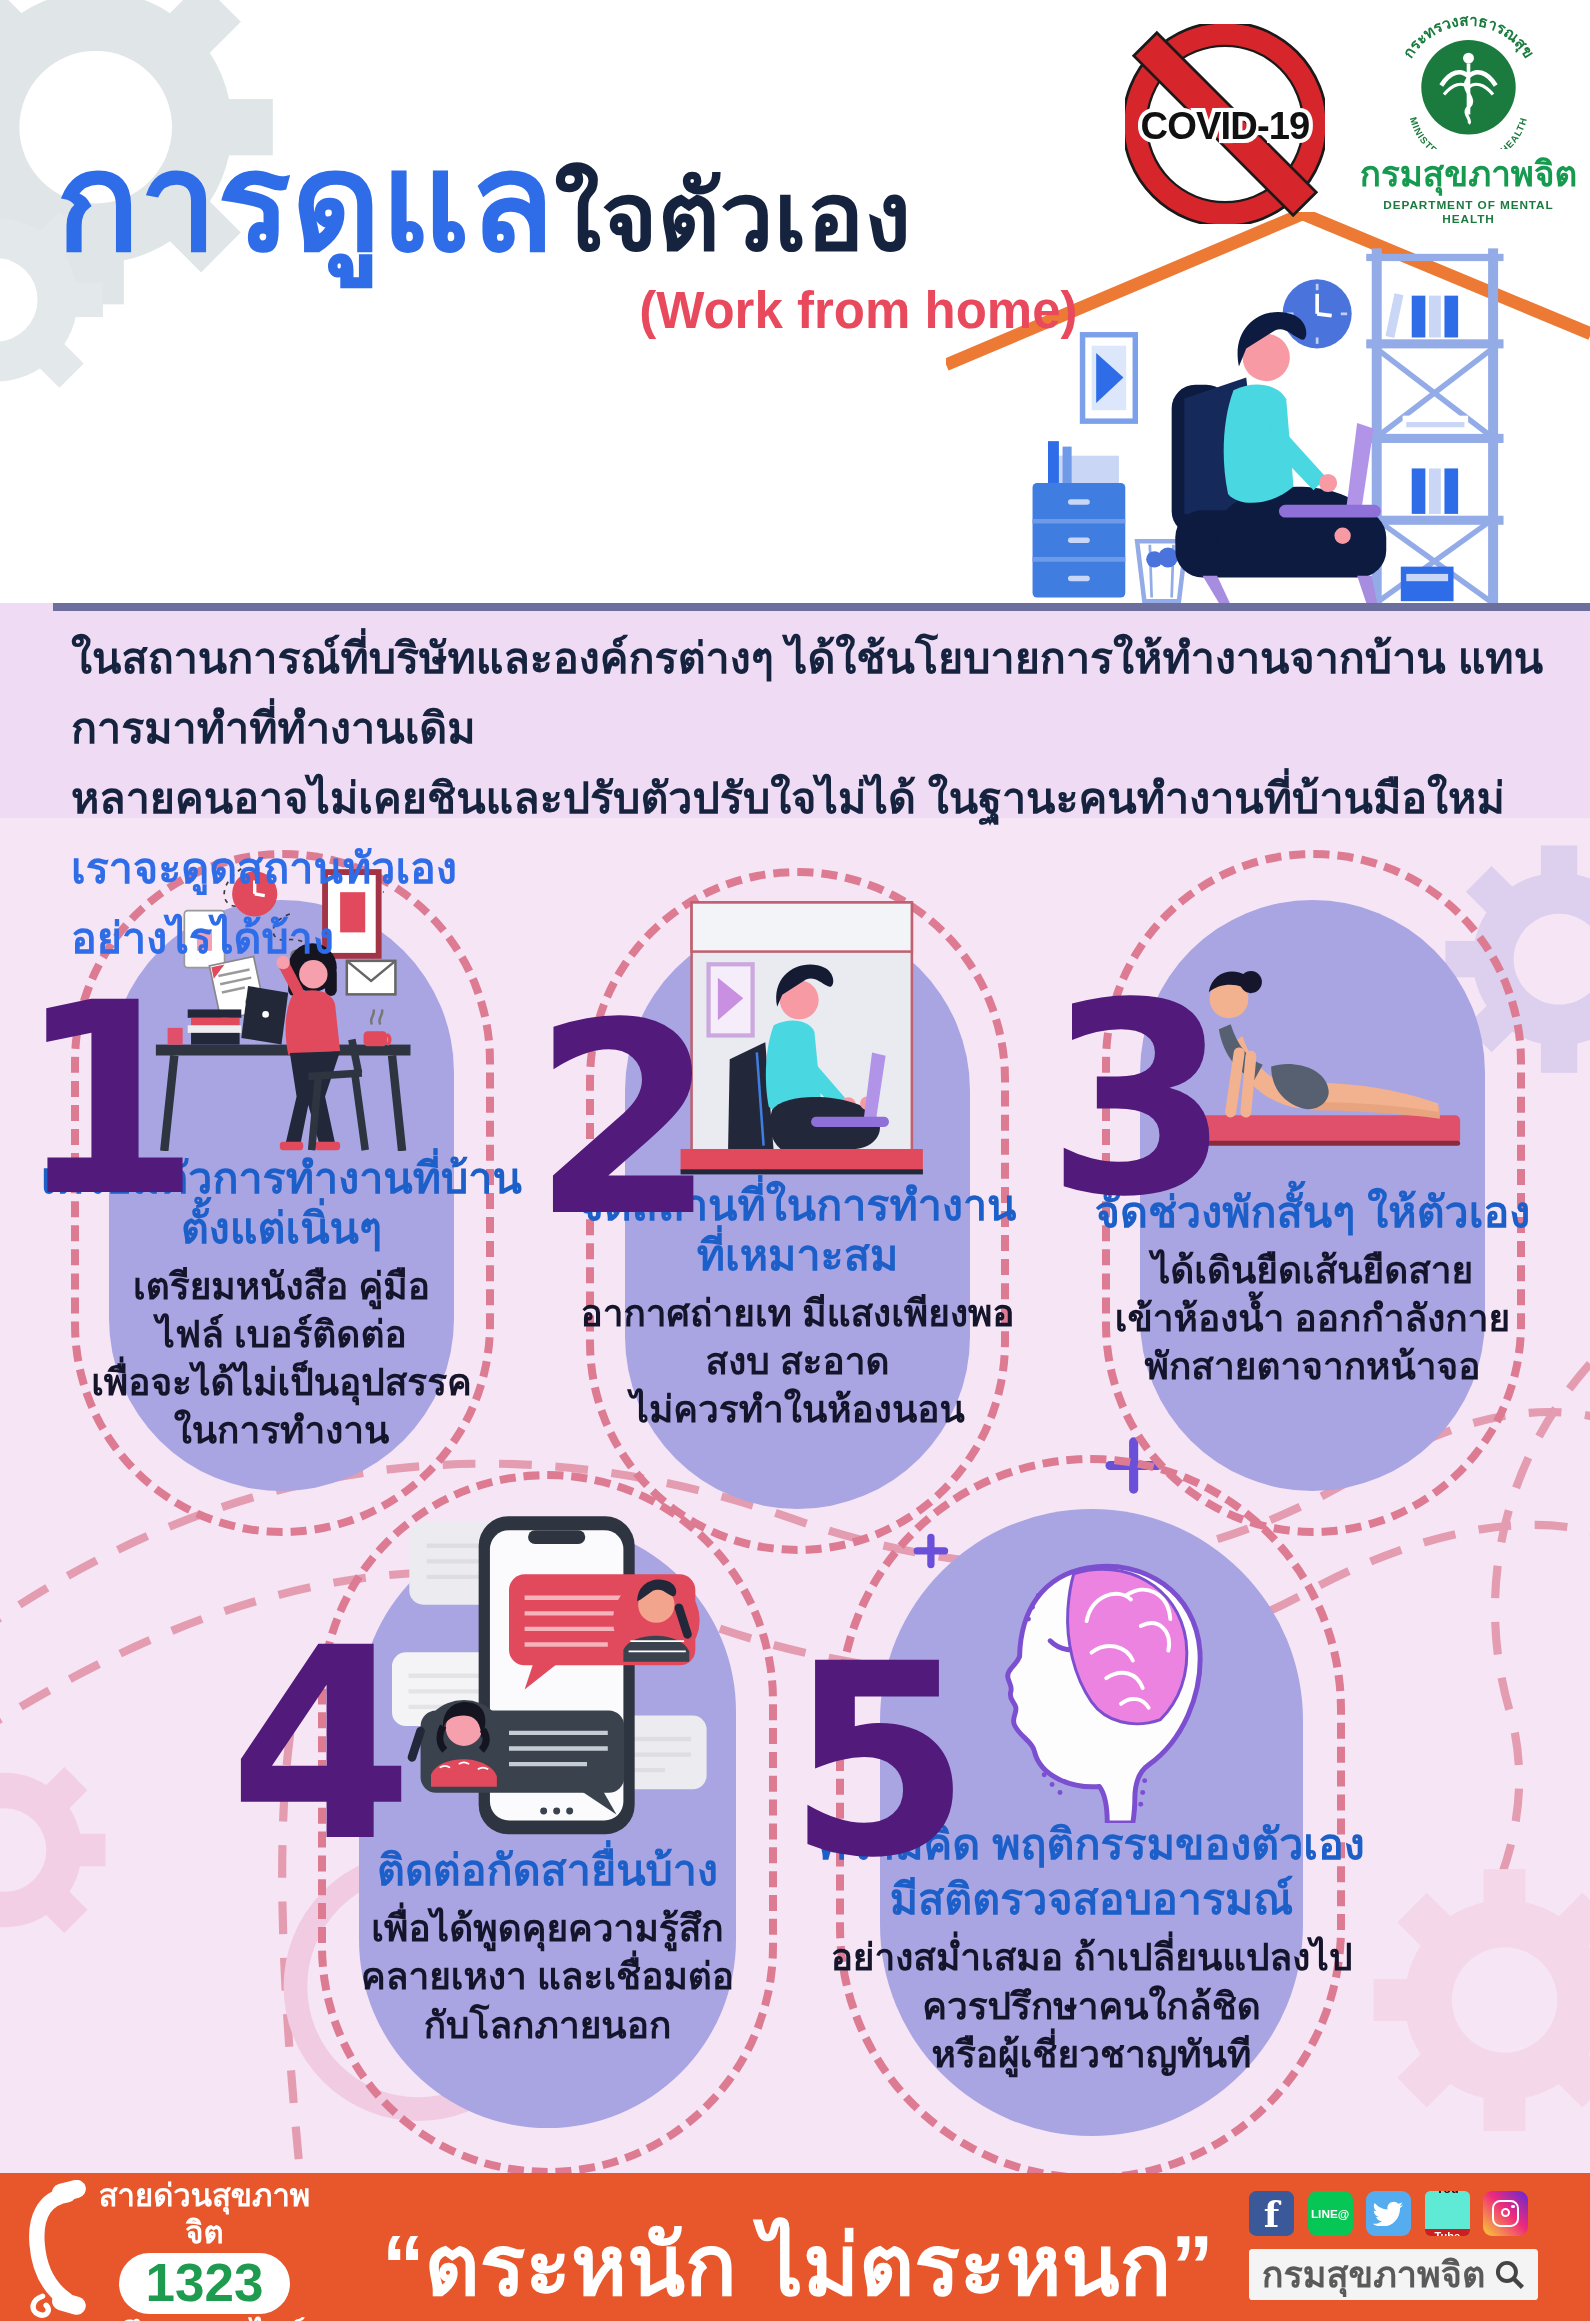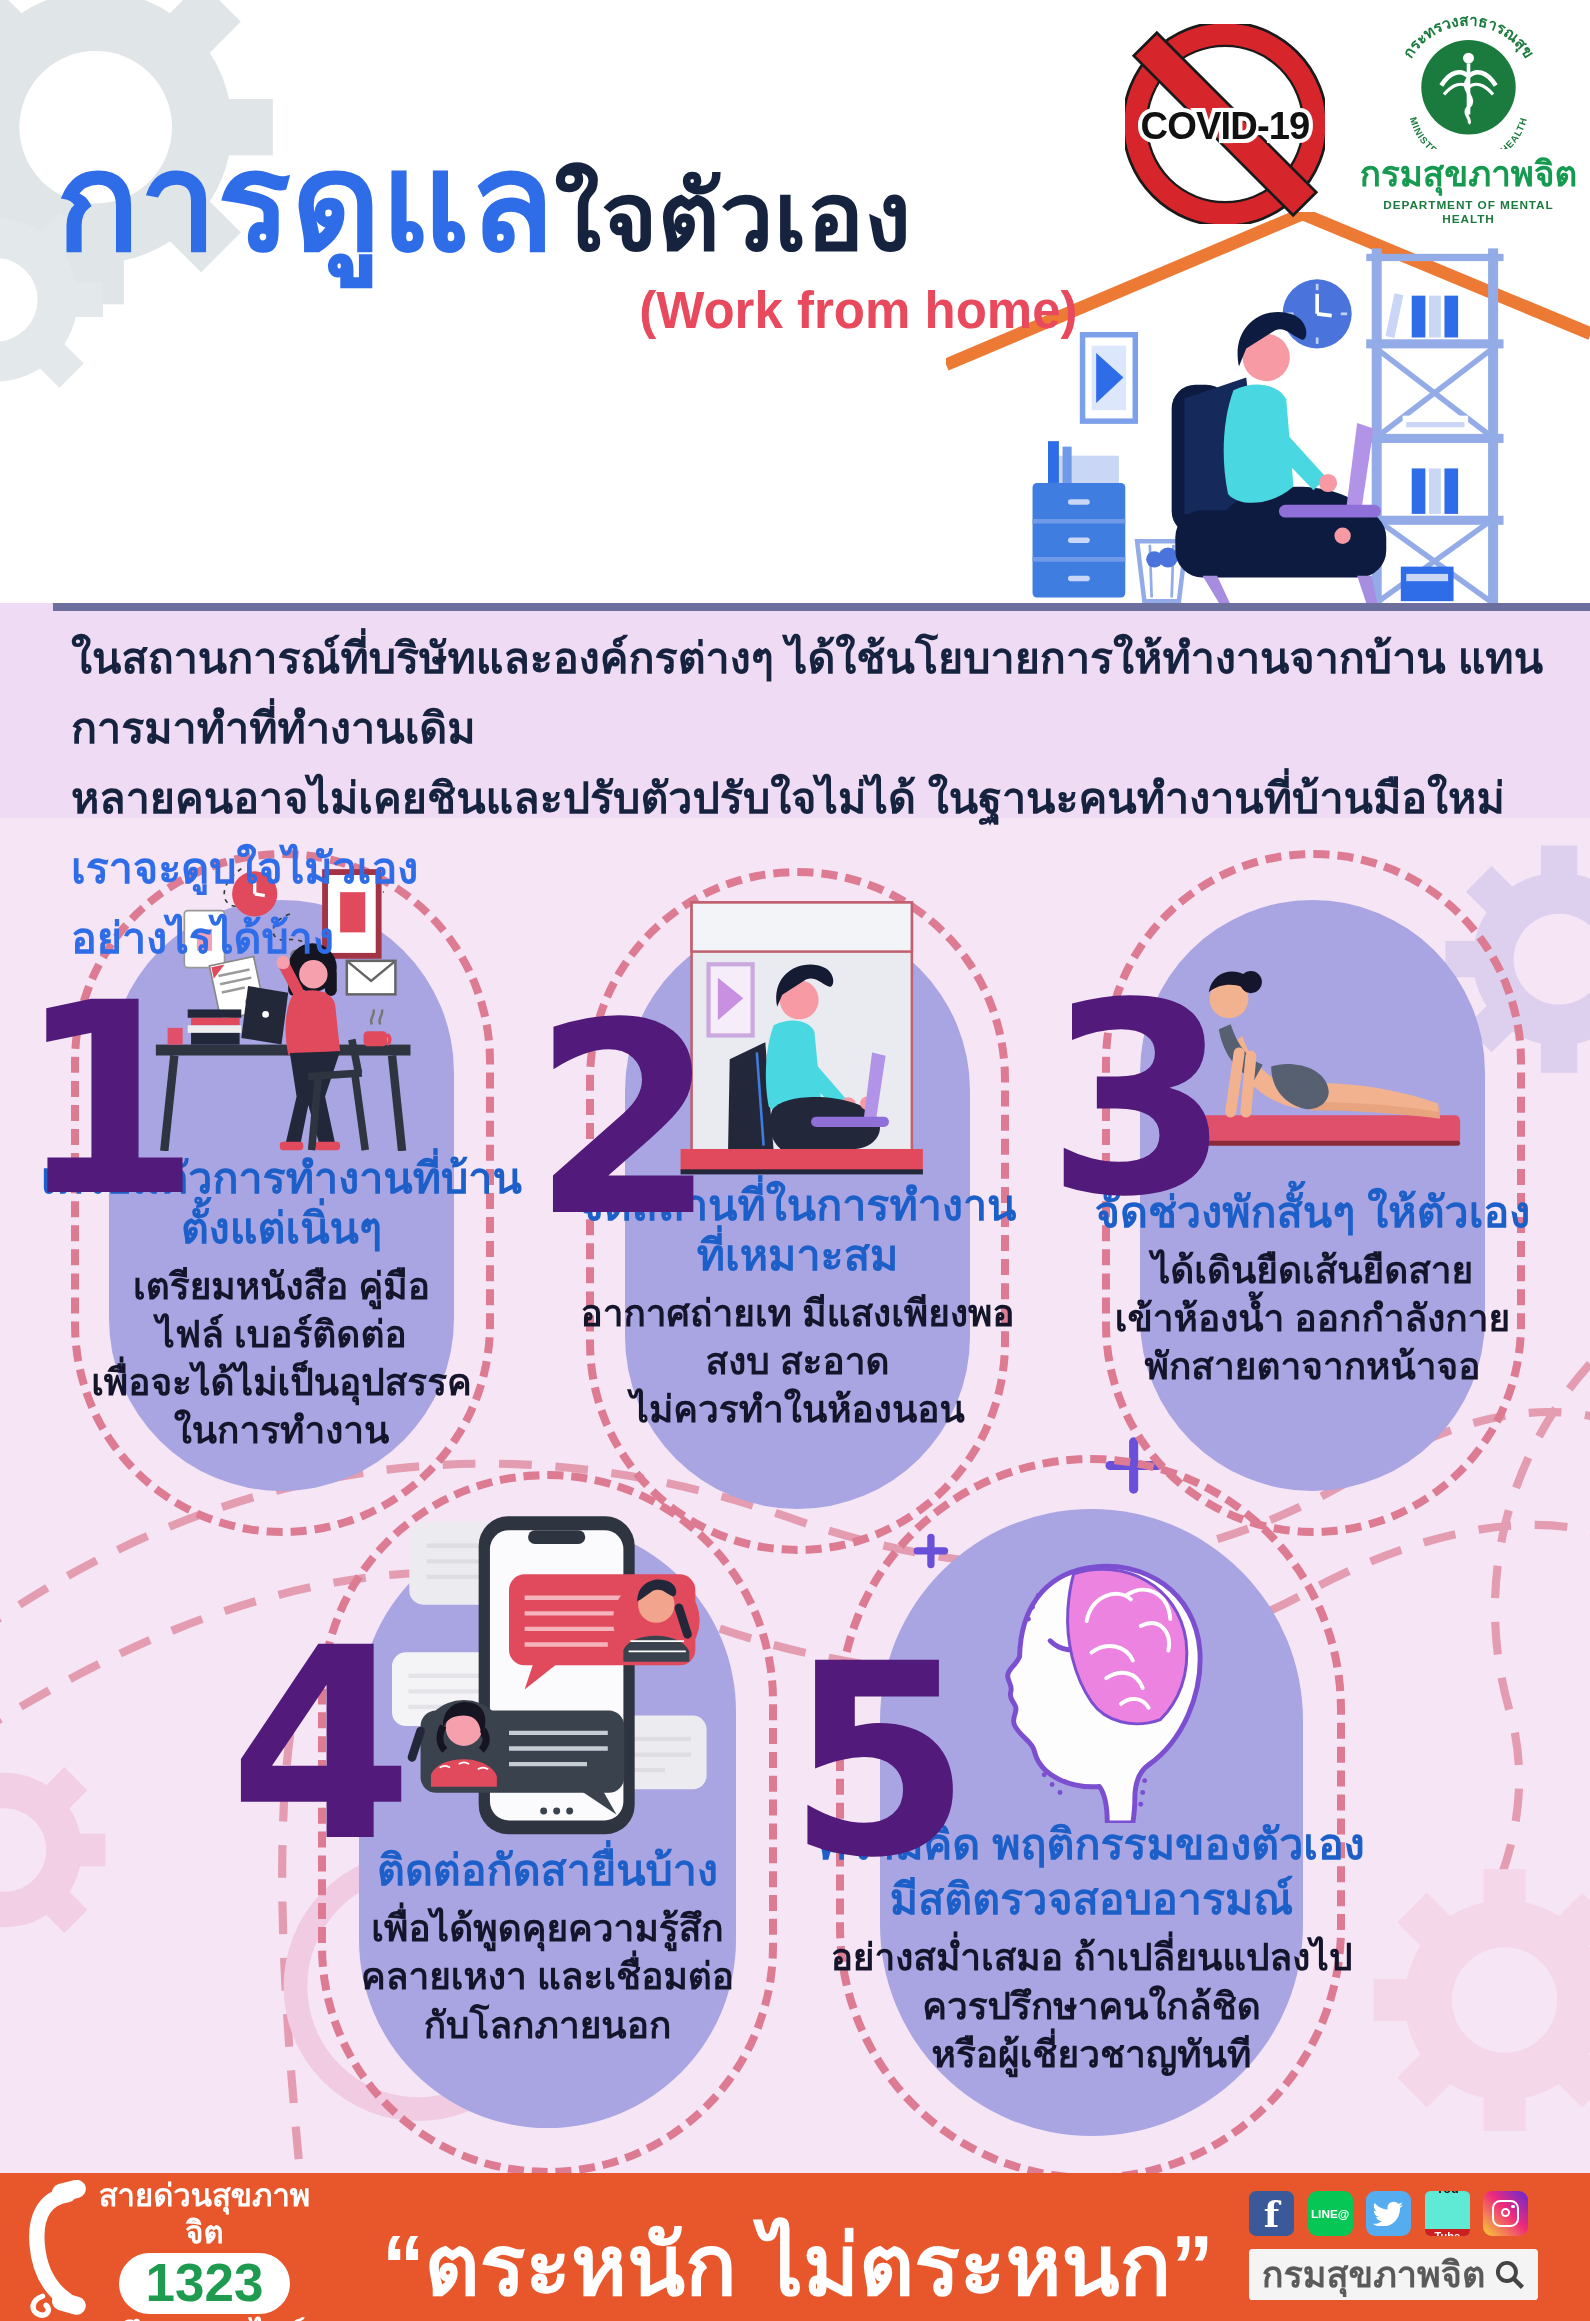--- a/index.html
+++ b/index.html
@@ -233,21 +233,21 @@
         <rect x="366" y="322" width="112" height="14" rx="7" fill="#8F6FD8"></rect>
         <circle cx="436" cy="356" r="9" fill="#F79AA4"></circle>
       </g>
     </svg>
   </div>
 
   <div class="intro-band"></div>
   <div class="intro-topline"></div>
   <div class="intro-text">
     <div>ในสถานการณ์ที่บริษัทและองค์กรต่างๆ ได้ใช้นโยบายการให้ทำงานจากบ้าน แทนการมาทำที่ทำงานเดิม</div>
-    <div><span>หลายคนอาจไม่เคยชินและปรับตัวปรับใจไม่ได้ ในฐานะคนทำงานที่บ้านมือใหม่ </span><span class="intro-blue">เราจะดูบใจไมัวเอง</span></div>
+    <div><span>หลายคนอาจไม่เคยชินและปรับตัวปรับใจไม่ได้ ในฐานะคนทำงานที่บ้านมือใหม่ </span><span class="intro-blue">เราจะดูดสถานทัวเอง</span></div>
     <div class="intro-blue">อย่างไรได้บ้าง</div>
   </div>
 
   <div class="main-body"></div>
 
   <svg class="deco" viewBox="0 0 1749 1490">
     <g stroke="#E49CB1" stroke-width="9" stroke-dasharray="36 26" fill="none">
       <path d="M -30,900 C 250,700 560,660 870,770 C 1100,850 1300,840 1500,720 C 1590,665 1680,640 1760,660"></path>
       <path d="M -30,1010 C 250,830 500,780 760,880 C 1000,970 1240,960 1440,850 C 1560,785 1680,760 1770,790"></path>
       <path d="M 330,945 C 300,1080 308,1260 330,1490"></path>

